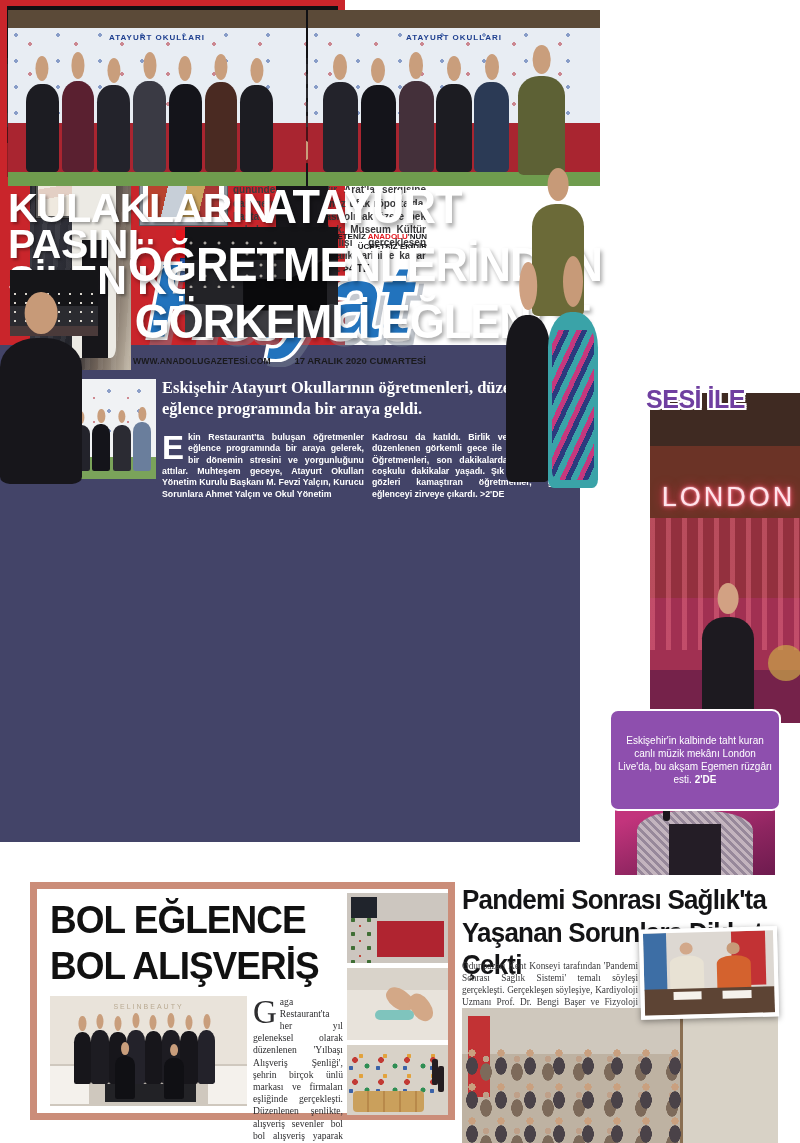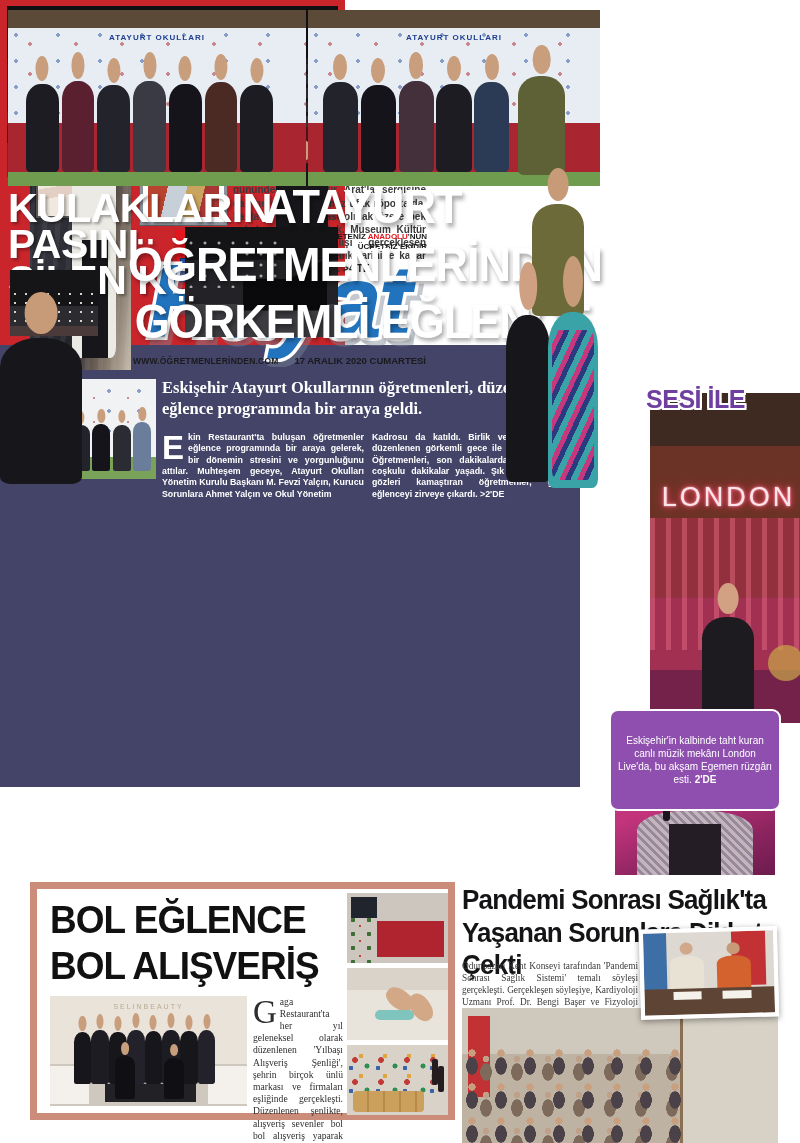--- a/index.html
+++ b/index.html
@@ -82,21 +82,21 @@
   #konser-body{left:103px;top:268px;width:82px;color:#fff;font-size:8.6px;line-height:11.6px;
     font-weight:bold;text-align:justify;}
   #piano-photo{left:185px;top:227px;width:153px;height:110px;
     background:linear-gradient(180deg,#141417 0 30%,#232327 30% 70%,#3c3c41 70% 100%);}
   #piano-photo .piano{position:absolute;left:38%;top:28%;width:55%;height:48%;background:#0a0a0c;
     clip-path:polygon(0 40%,55% 40%,100% 0,100% 100%,0 100%);}
   #piano-photo .players{position:absolute;left:0;top:10%;width:60%;height:45%;
     background-image:radial-gradient(circle 2.5px at 6px 5px,#cfcbc3 60%,transparent 65%);background-size:14px 11px;opacity:.8;}
 
   
-  #atayurt-panel{left:30px;top:378px;width:580px;height:442px;background:#434468;}
+  #atayurt-panel{left:30px;top:378px;width:580px;height:497px;background:#434468;}
   .group-photo{position:absolute;top:10px;height:176px;
     background:linear-gradient(180deg,#5b4a38 0 10%,#e8edf3 10% 64%,#a92530 64% 92%,#6f9c4e 92% 100%);}
   #group-photo-left{left:8px;width:298px;}
   #group-photo-right{left:308px;width:292px;}
   .group-photo .backdrop-dots{position:absolute;left:0;right:0;top:10%;height:54%;
     background-image:radial-gradient(circle 3px at 8px 7px,#2b4f9e 65%,transparent 70%),
       radial-gradient(circle 2.5px at 22px 16px,#b02430 65%,transparent 70%);
     background-size:42px 26px,46px 30px;opacity:.5;}
   .group-photo .backdrop-label{position:absolute;left:0;right:0;top:13%;text-align:center;
     color:#1e3f8f;font-size:8px;font-weight:bold;letter-spacing:1px;}
@@ -250,21 +250,21 @@
 
   <div id="masthead-tagline" class="abs">
     <span>GAZETENİZ </span><span class="brand">ANADOLU</span><span>'NUN</span><br>
     <span>ÜCRETSİZ EKİDİR</span>
   </div>
 
   <svg id="hayat-logo" class="abs" viewBox="0 0 316 122">
     <text x="158" y="97" text-anchor="middle" font-family="Liberation Sans, sans-serif" font-size="103" font-weight="bold" font-style="italic" letter-spacing="-4" fill="#2273bd" stroke="#ffffff" stroke-width="7" paint-order="stroke">Hayat</text>
   </svg>
 
-  <div id="site-url" class="abs">WWW.ÖĞRETMENLERİNDEN.COM</div>
+  <div id="site-url" class="abs">WWW.ANADOLUGAZETESİ.COM</div>
   <div id="issue-date" class="abs">17 ARALIK 2020 CUMARTESİ</div>
 
   <div id="konser-panel">
     <div id="orchestra-photo" class="photo">
       <div class="players"></div>
       <div class="cellos"></div>
       <div class="flowers"></div>
     </div>
     <div id="audience-band" class="abs"></div>
     <div id="conductor-cutout" class="abs">

